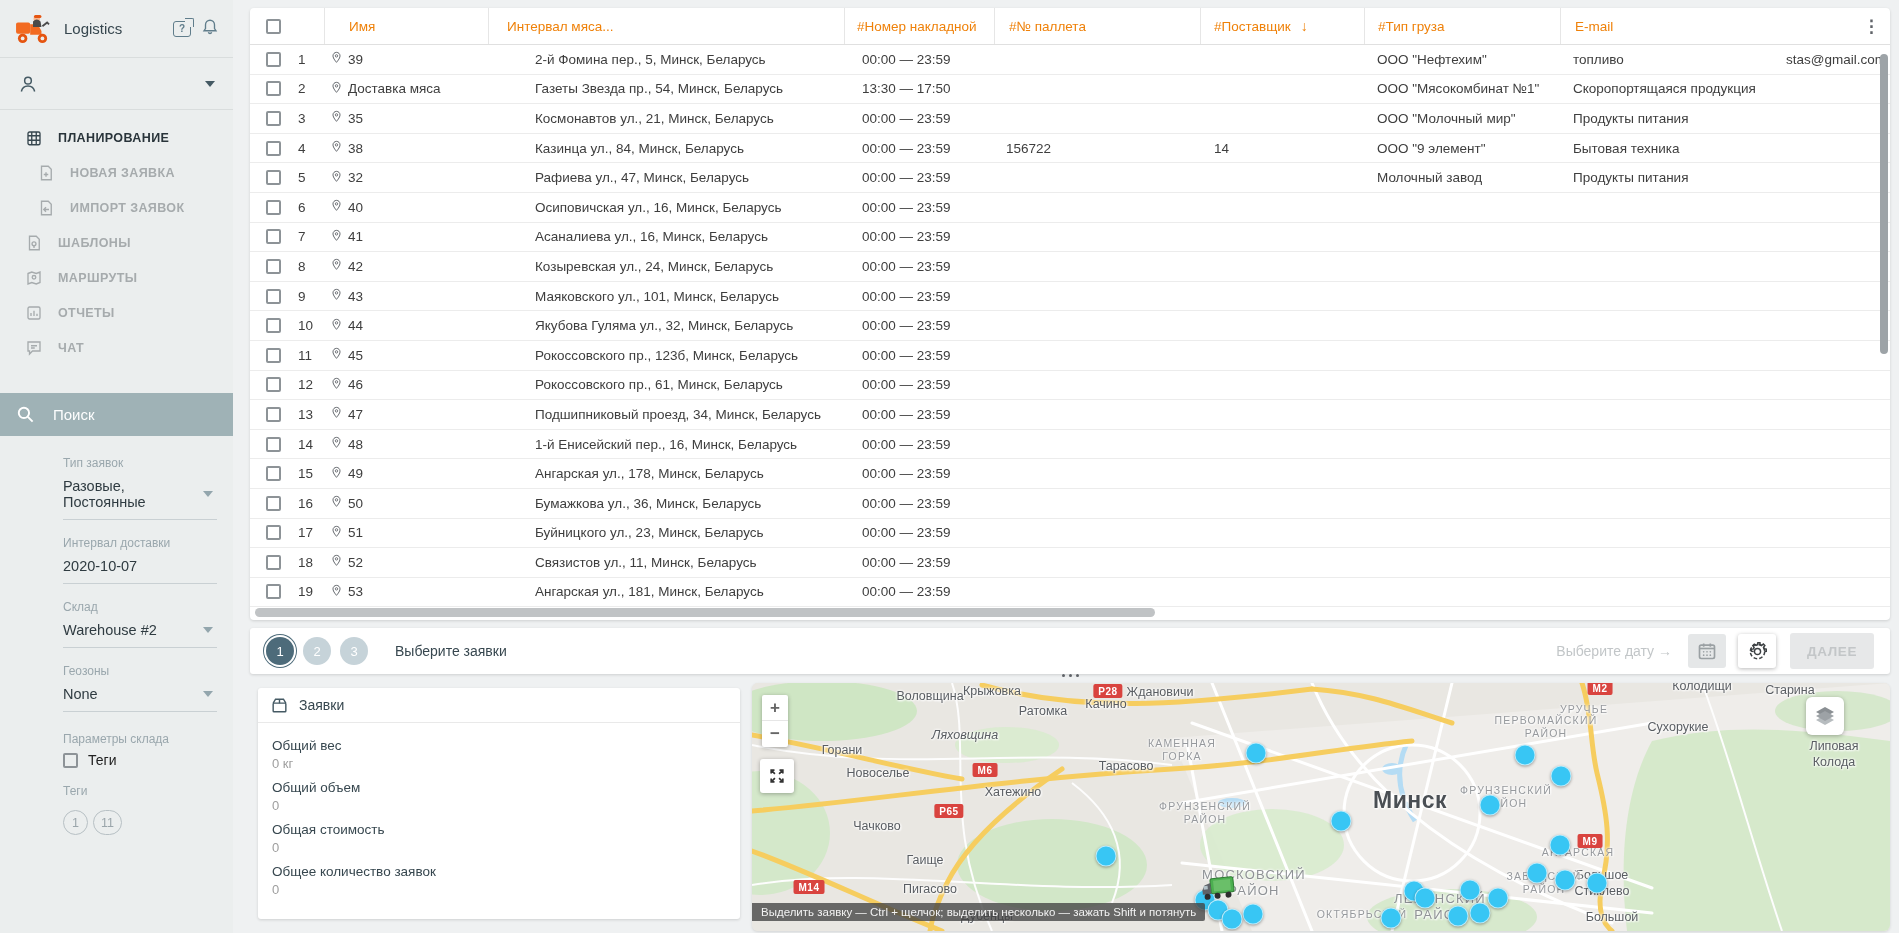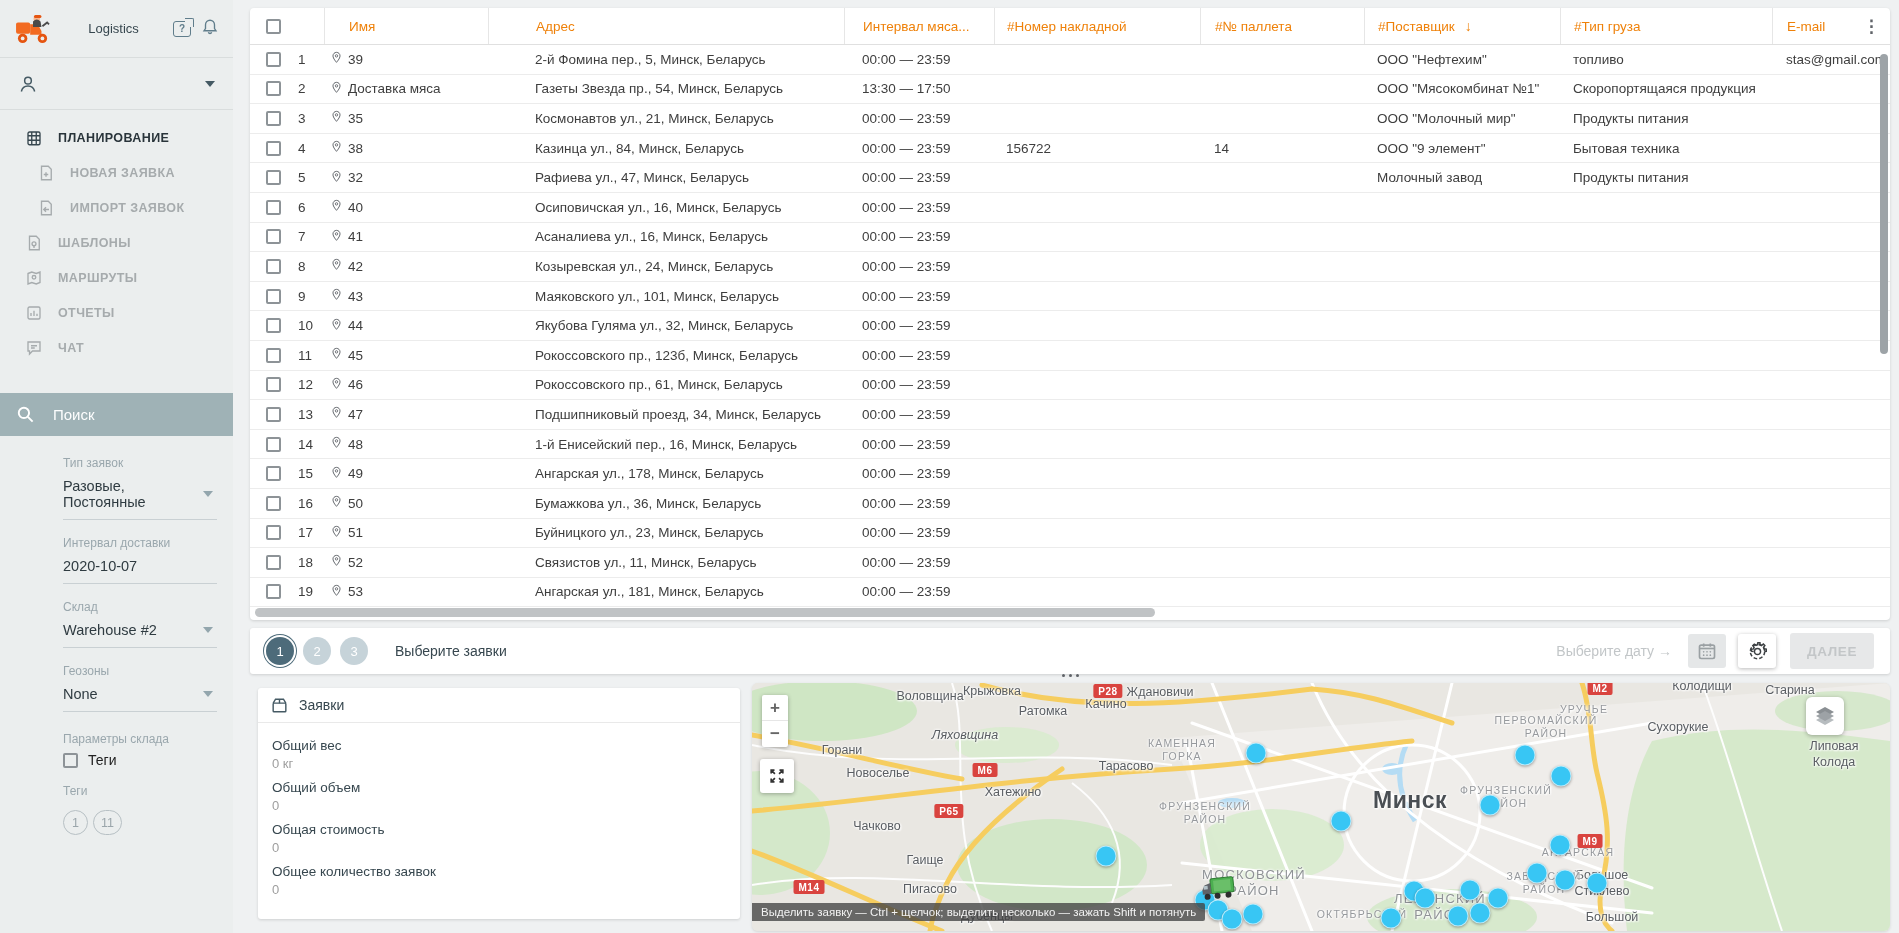--- a/index.html
+++ b/index.html
@@ -3,21 +3,21 @@
 <meta charset="utf-8">
 <style>
   * { box-sizing: border-box; margin: 0; padding: 0; }
   html,body { width:1899px; height:933px; overflow:hidden; }
   body { font-family:"Liberation Sans", sans-serif; background:#eff1f2; position:relative; color:#3c3c3c; }
 
   
   .sidebar { position:absolute; left:0; top:0; width:233px; height:933px; background:#ebeeee; z-index:5; }
   .side-top { height:58px; display:flex; align-items:center; padding:0 14px; border-bottom:1px solid #d9dddd; }
   .logo { width:38px; height:32px; flex:0 0 auto; }
-  .brand { font-size:13px; color:#37474f; margin-left:12px; flex:1;text-align:center; }
+  .brand { font-size:15px; color:#37474f; margin-left:12px; flex:1; }
   .top-ico { margin-left:10px; color:#607d8b; }
   .helpbox { width:18px; height:16px; border:1.6px solid #607d8b; border-radius:3px; font-size:10px; font-weight:bold;
              display:flex; align-items:center; justify-content:center; color:#607d8b; position:relative; }
   .helpbox:after { content:""; position:absolute; right:-4px; top:-4px; width:8px; height:8px; border-top:1.6px solid #607d8b; border-right:1.6px solid #607d8b; border-radius:0 2px 0 0; background:#ebeeee; }
   .user-row { height:52px; border-bottom:1px solid #d9dddd; display:flex; align-items:center; padding:0 18px; }
   .caret { width:0; height:0; border-left:5px solid transparent; border-right:5px solid transparent; border-top:6px solid #455a64; margin-left:auto; }
   .nav { padding-top:10px; }
   .nav-item { height:35px; display:flex; align-items:center; padding-left:24px; color:#a6abad; font-size:12.5px; font-weight:bold; letter-spacing:.4px; cursor:pointer; }
   .nav-item.sub { padding-left:36px; }
   .nav-item.active { color:#29343a; }
@@ -252,23 +252,20 @@
 </div>
 
 <div class="table-card">
   <div class="trow thead">
     <div class="cell col-cb">
         <div class="cbx"></div>
       </div>
     <div class="cell col-num"></div>
     <div class="cell col-name sep">
         <span>Имя</span>
-      </div>
-    <div class="cell col-addr sep">
-        <span>Адрес</span>
       </div>
     <div class="cell col-intv sep">
         <span>Интервал мяса...</span>
       </div>
     <div class="cell col-inv sep">
         <span>#Номер накладной</span>
       </div>
     <div class="cell col-pal sep">
         <span>#№ паллета</span>
       </div>

